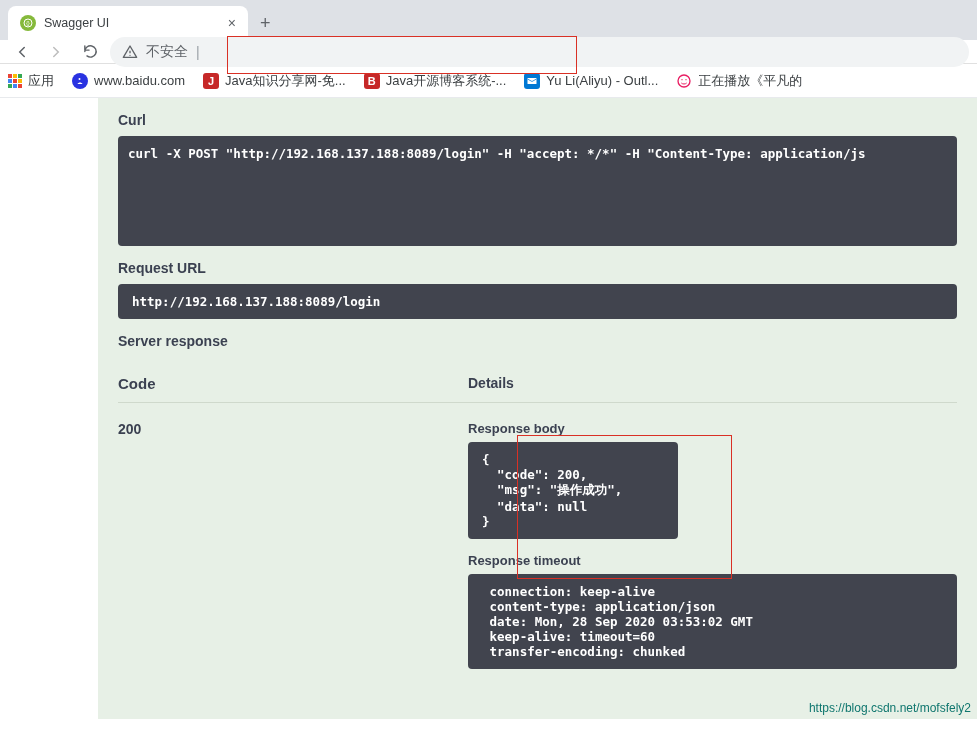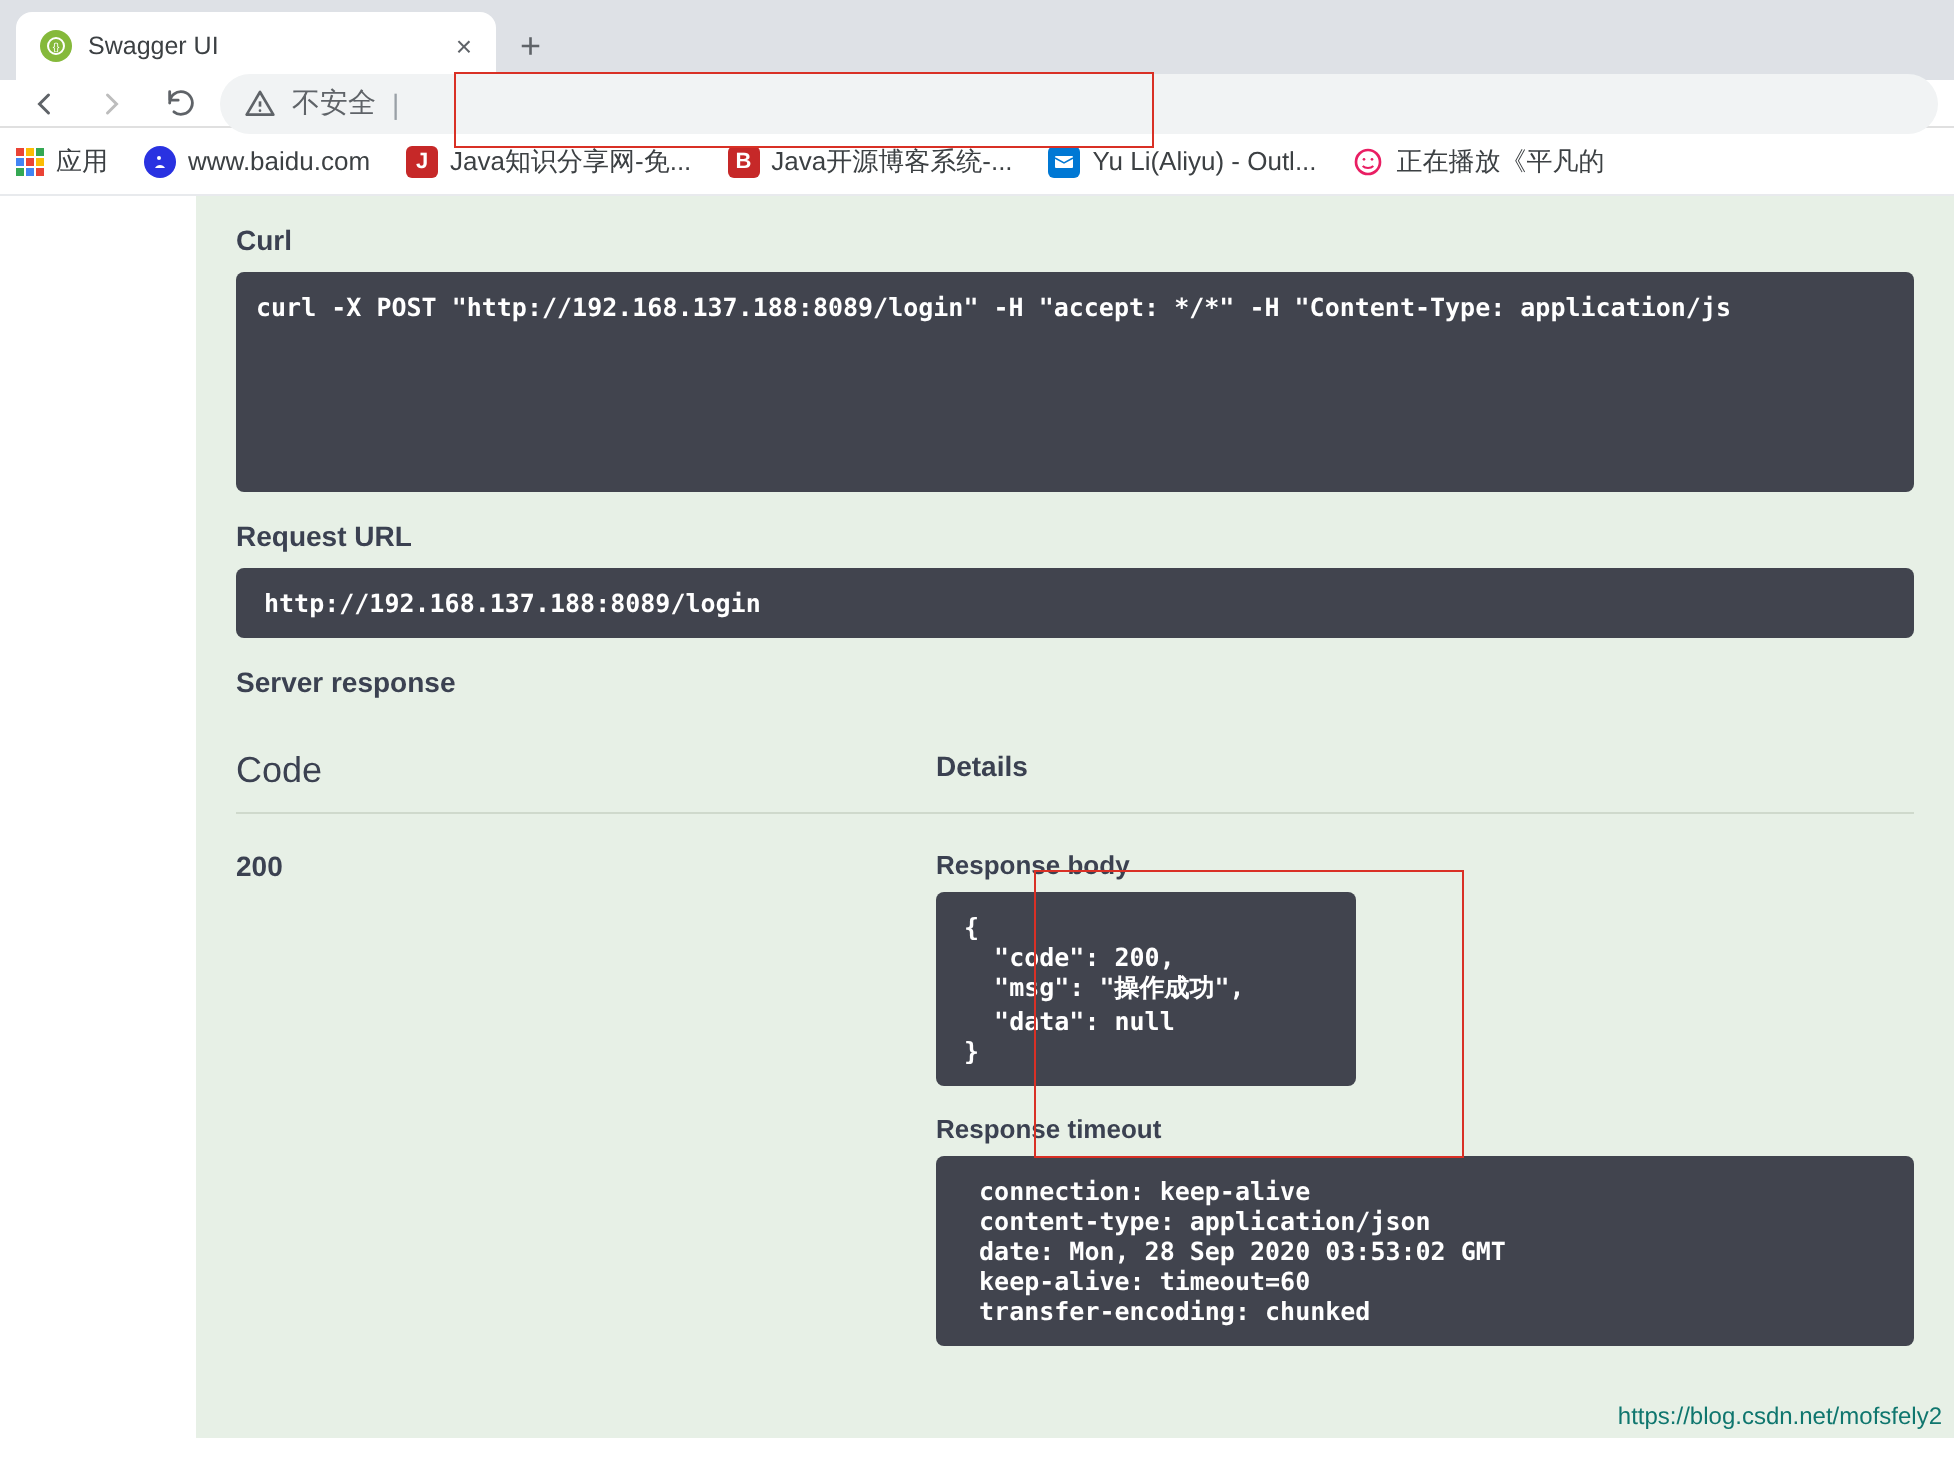--- a/index.html
+++ b/index.html
@@ -39,21 +39,21 @@
   
   .page { position:relative; background:#fff; height:calc(735px - 40px - 40px - 34px); overflow:hidden; }
   .swagger-body { margin-left:98px; background:#e7f0e6; padding:0 20px 20px 20px; height:100%; }
   .section-label { font-size:14px; font-weight:700; color:#3b4151; padding:14px 0 8px 0; }
   .code-box { background:#41444e; color:#fff; border-radius:4px; padding:10px 10px; font-family:Consolas,Monaco,monospace; font-size:12.5px; white-space:pre; overflow:hidden; font-weight:600; }
   .curl-box { height:110px; }
   .req-url-box { height:auto; padding:10px 14px; }
 
   .resp-table { margin-top:8px; }
   .resp-head { display:flex; padding:10px 0; border-bottom:1px solid #cfd9cc; }
-  .col-code { width:350px; font-size:18px; font-weight:400; }
+  .col-code { width:350px; font-size:15px; font-weight:700; }
   .col-details { flex:1; font-size:14px; font-weight:700; }
   .resp-row { display:flex; padding-top:18px; }
   .resp-row .code-val { width:350px; font-size:14px; font-weight:700; color:#3b4151; }
   .resp-row .details { flex:1; }
 
   .sub-label { font-size:13px; font-weight:700; color:#3b4151; margin:0 0 6px 0; }
   .small-box { background:#41444e; color:#fff; border-radius:4px; padding:10px 14px; font-family:Consolas,Monaco,monospace; font-size:12.5px; white-space:pre; width:210px; font-weight:600; }
   .headers-box { background:#41444e; color:#fff; border-radius:4px; padding:10px 14px; font-family:Consolas,Monaco,monospace; font-size:12.5px; white-space:pre; font-weight:600; }
 
   .red-highlight { border:1px solid #d93025; position:absolute; pointer-events:none; }

